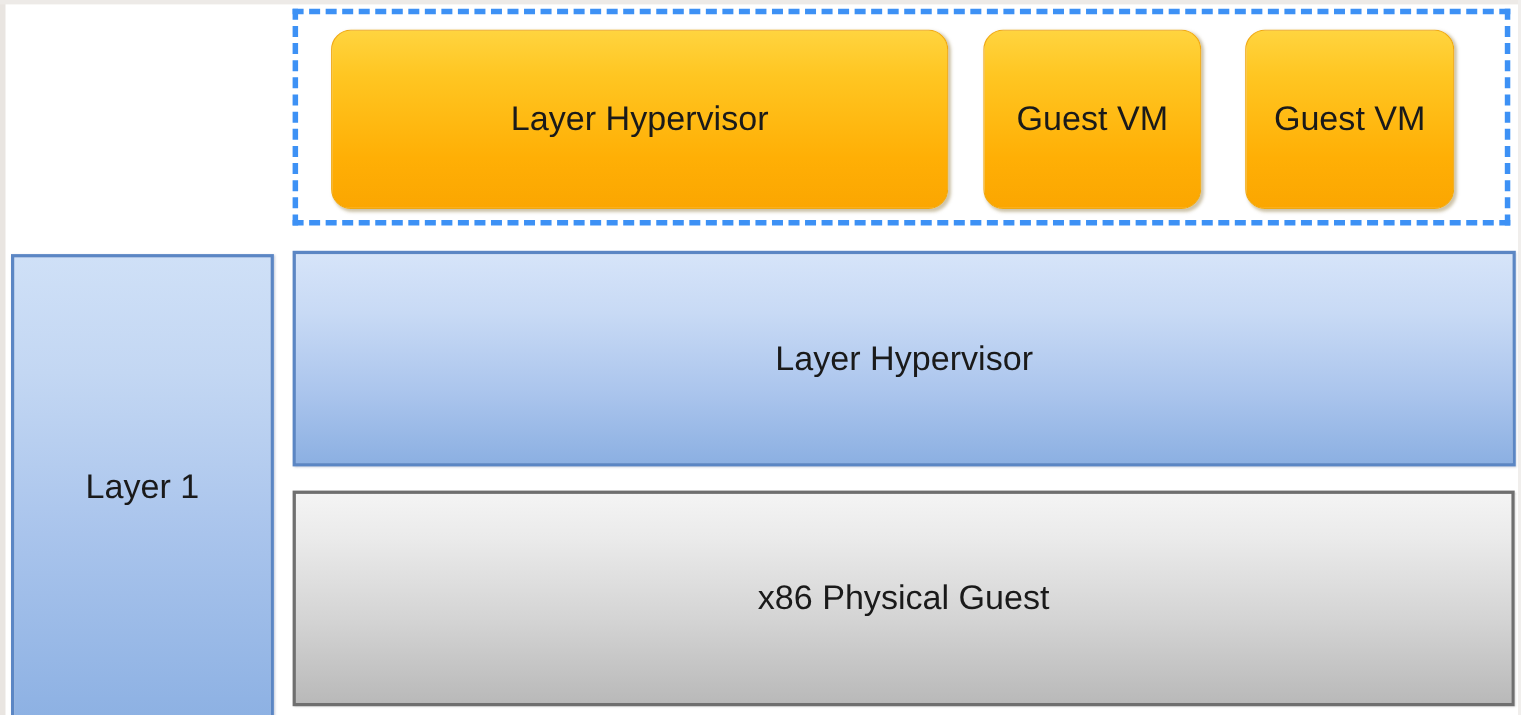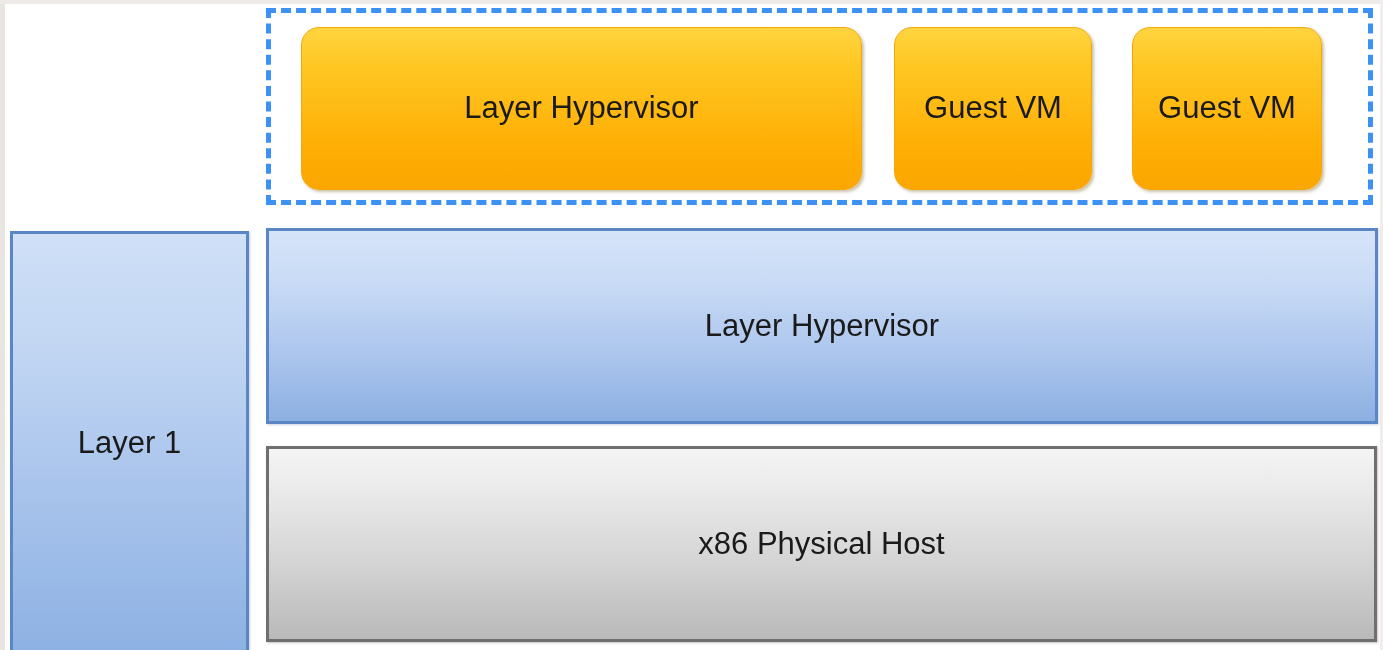--- a/index.html
+++ b/index.html
@@ -161,15 +161,15 @@
   <div class="box orange-round guest-hypervisor">Layer Hypervisor</div>
 
   <div class="box orange-round guest-vm-1">Guest VM</div>
 
   <div class="box orange-round guest-vm-2">Guest VM</div>
 
   <div class="box layer1-label">Layer 1</div>
 
   <div class="box host-hypervisor">Layer Hypervisor</div>
 
-  <div class="box physical-host">x86 Physical Host</div>
+  <div class="box physical-host">x86 Physical Guest</div>
 
 </div>
 
 </body></html>

